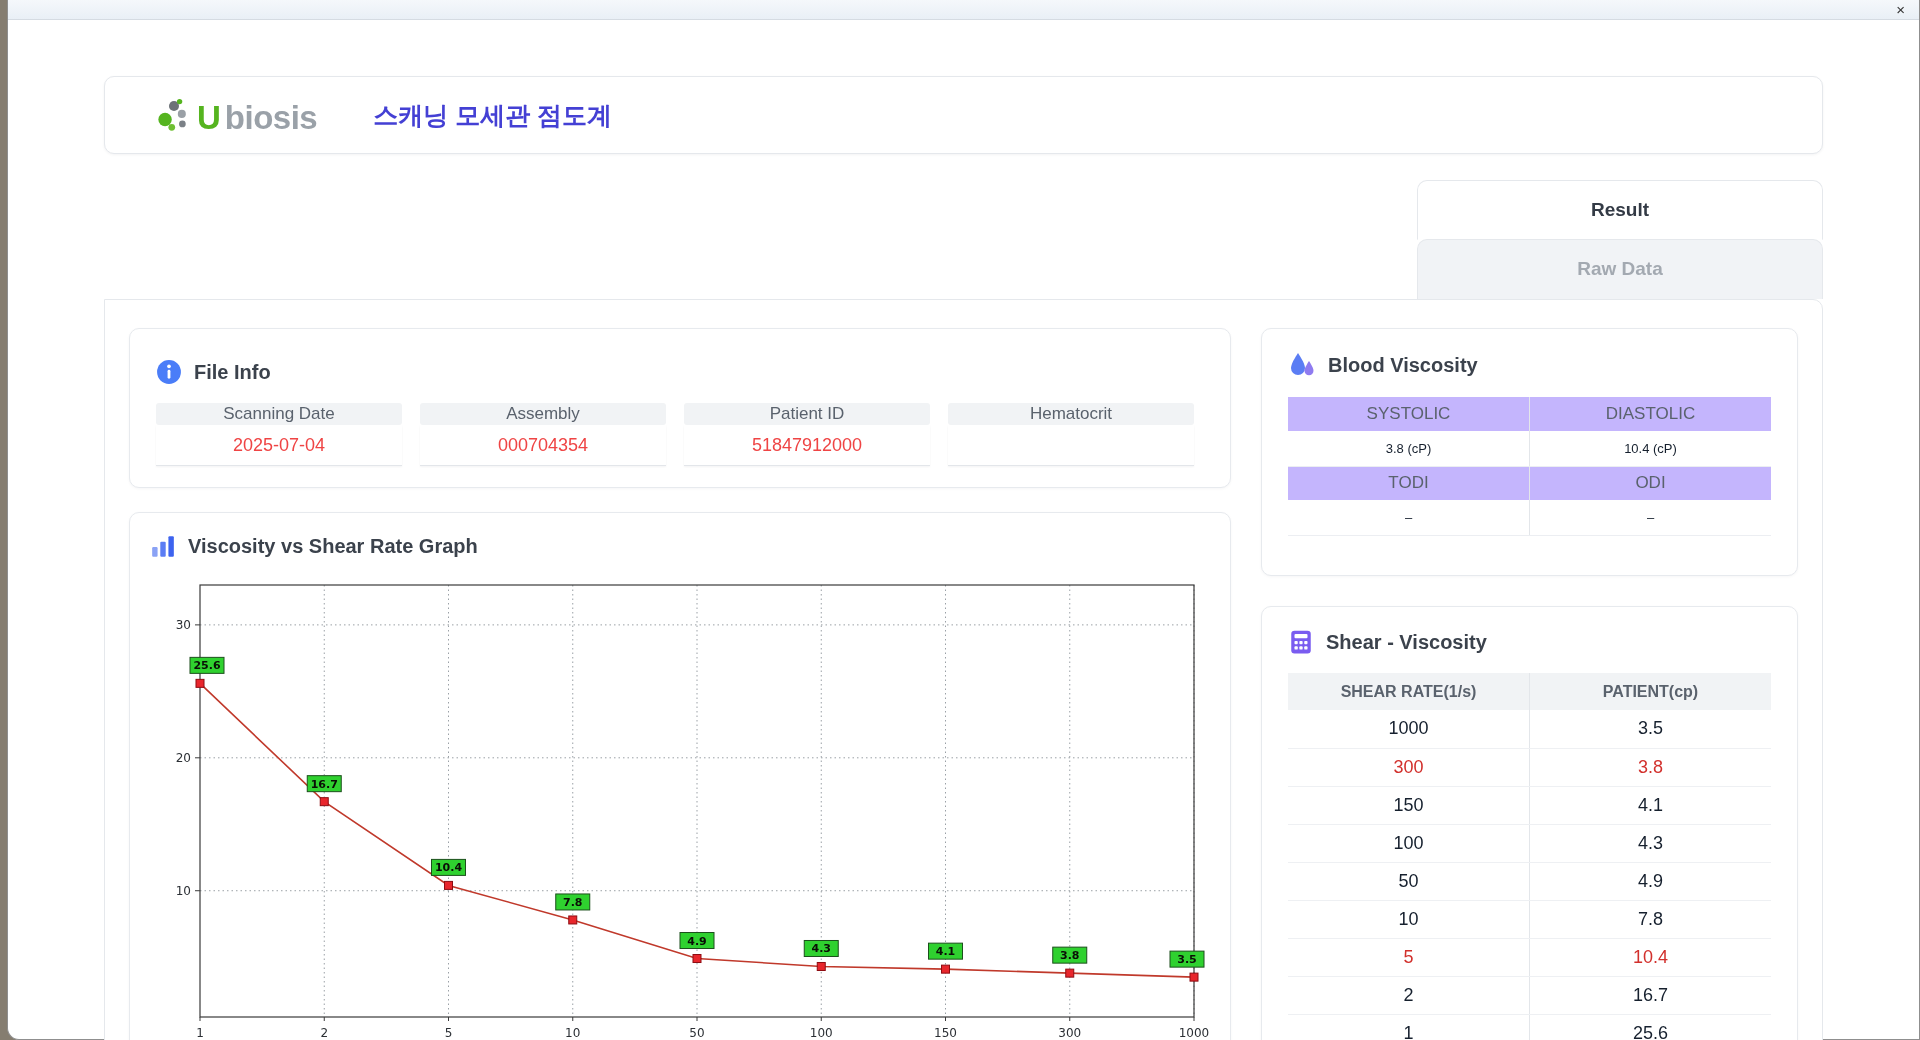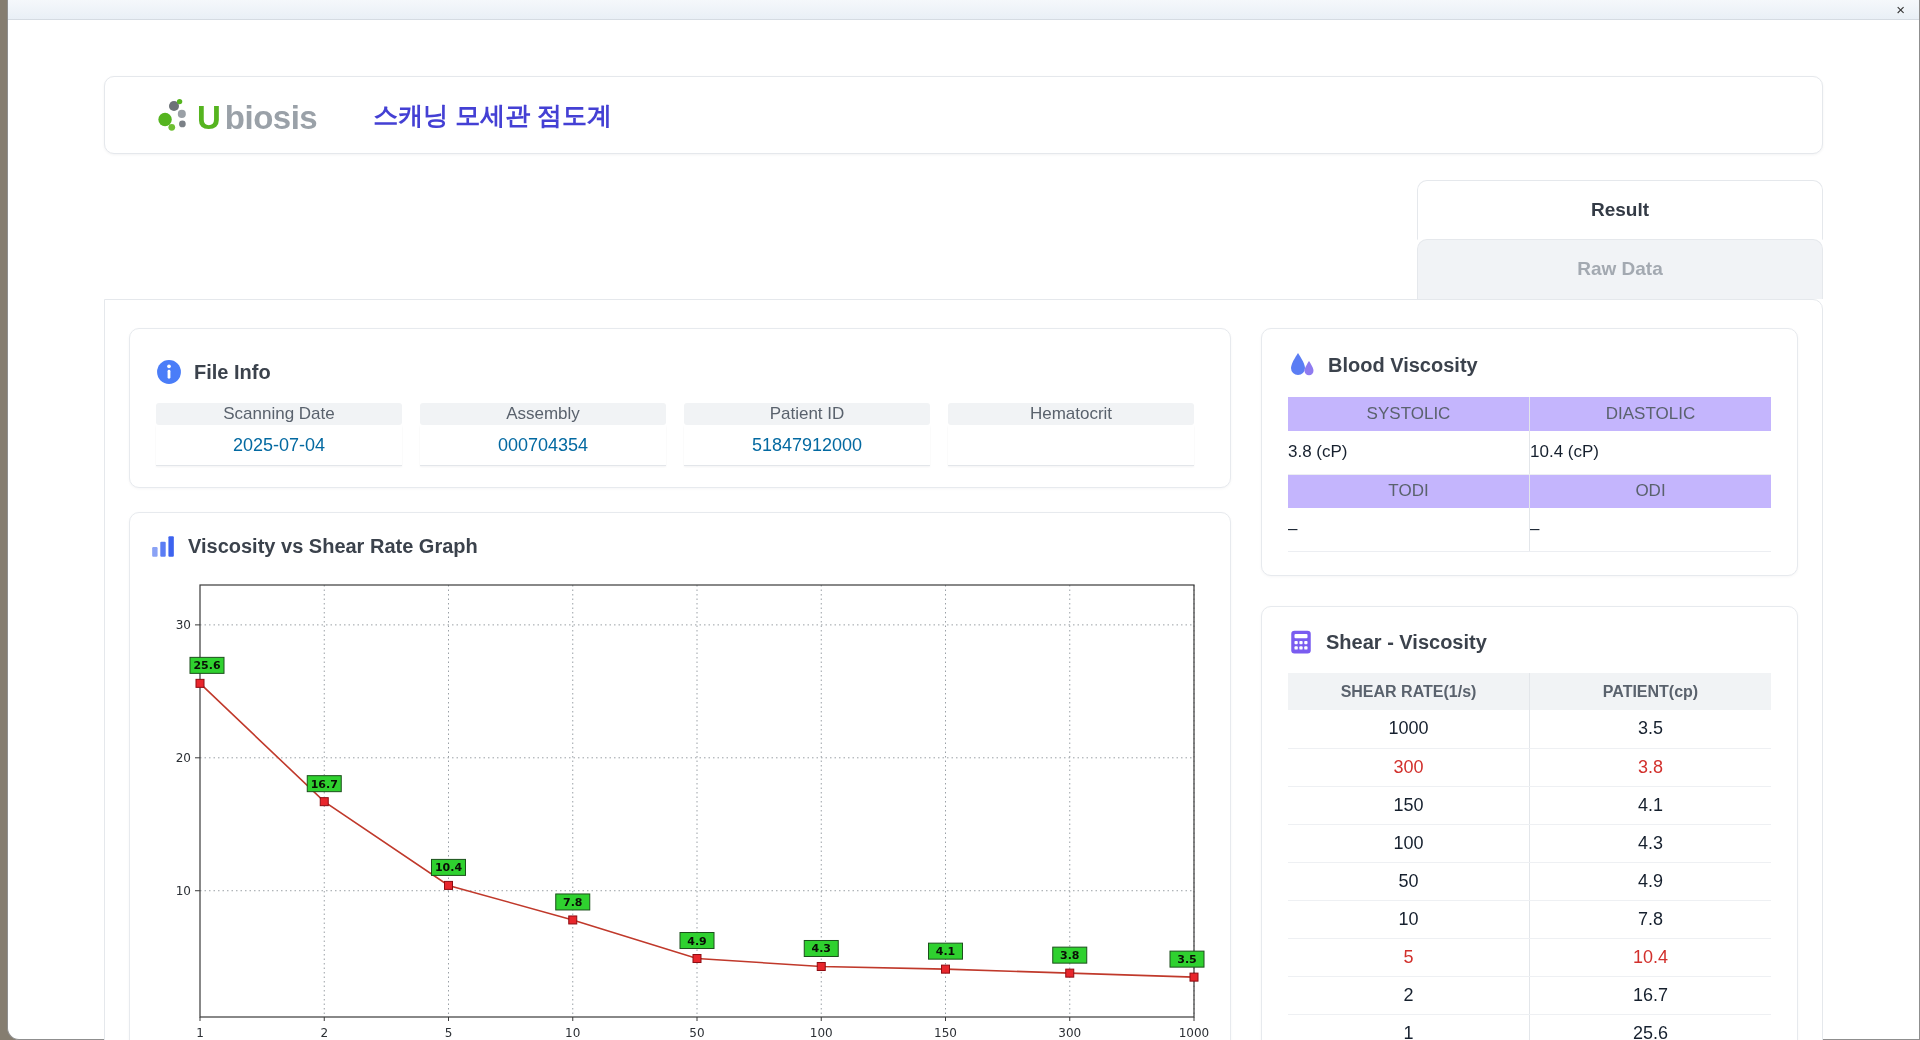--- a/index.html
+++ b/index.html
@@ -31,31 +31,31 @@
 
   .card{border:1px solid #e7eaee;border-radius:10px;background:#fff;box-shadow:0 1px 3px rgba(16,24,40,.04);}
   .card-title{display:flex;align-items:center;gap:12px;margin-bottom:18px;}
   .card-title h2{font-size:20px;color:#3b424c;font-weight:700;}
   .icon{display:inline-flex;align-items:center;justify-content:center;}
 
   .file-info{padding:30px 26px;height:160px;}
   .fields{display:flex;gap:18px;}
   .field{width:246px;border-radius:4px;}
   .field-label{height:22px;background:#f1f3f5;color:#5a626d;font-size:17px;display:flex;align-items:center;justify-content:center;border-radius:3px;}
-  .field-value{height:41px;font-size:18px;color:#0369a1;display:flex;align-items:center;justify-content:center;border-bottom:1px solid #e3e6ea;box-shadow:0 1px 2px rgba(16,24,40,.05);}
+  .field-value{height:41px;font-size:18px;color:#ef4444;display:flex;align-items:center;justify-content:center;border-bottom:1px solid #e3e6ea;box-shadow:0 1px 2px rgba(16,24,40,.05);}
 
   .graph-card{margin-top:24px;padding:20px 20px 8px;height:550px;}
   #chart-svg{display:block;}
   #chart-svg text.tick{font-family:"DejaVu Sans",sans-serif;font-size:12px;fill:#2b2f34;}
   #chart-svg text.pt-label{font-family:"DejaVu Sans",sans-serif;font-size:11px;font-weight:bold;fill:#0a0e06;}
 
   .bv-card{padding:22px 26px;height:248px;}
   table{width:100%;border-collapse:collapse;table-layout:fixed;}
   .bv-table th{background:#c4b5fd;height:34px;font-size:17px;color:#5a626d;font-weight:400;text-align:center;}
-  .bv-table td{height:43px;font-size:17px;color:#16202e;text-align:left;border-bottom:1px solid #eceef2;}
+  .bv-table td{height:35px;font-size:13px;color:#16202e;text-align:center;border-bottom:1px solid #eceef2;}
   .bv-table th + th,.bv-table td + td{border-left:1px solid #e3e6ea;}
 
   .shear-card{margin-top:30px;padding:22px 26px;height:464px;}
   .shear-table th{background:#f1f3f5;height:37px;font-size:16px;color:#5a626d;font-weight:700;text-align:center;}
   .shear-table td{height:38px;font-size:18px;color:#16202e;text-align:center;border-bottom:1px solid #eef0f3;}
   .shear-table th + th,.shear-table td + td{border-left:1px solid #e3e6ea;}
   .shear-table tr.hl td{color:#d2302c;}
 </style>
 </head>
 <body>

